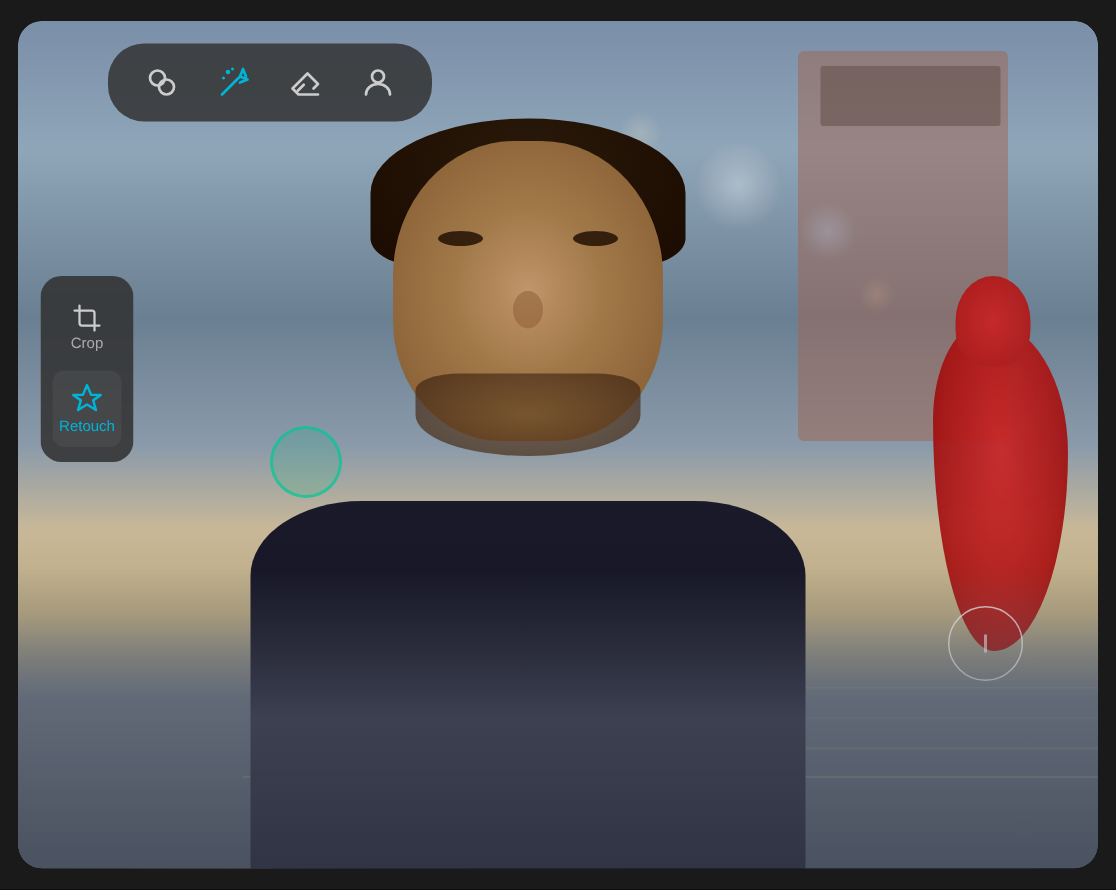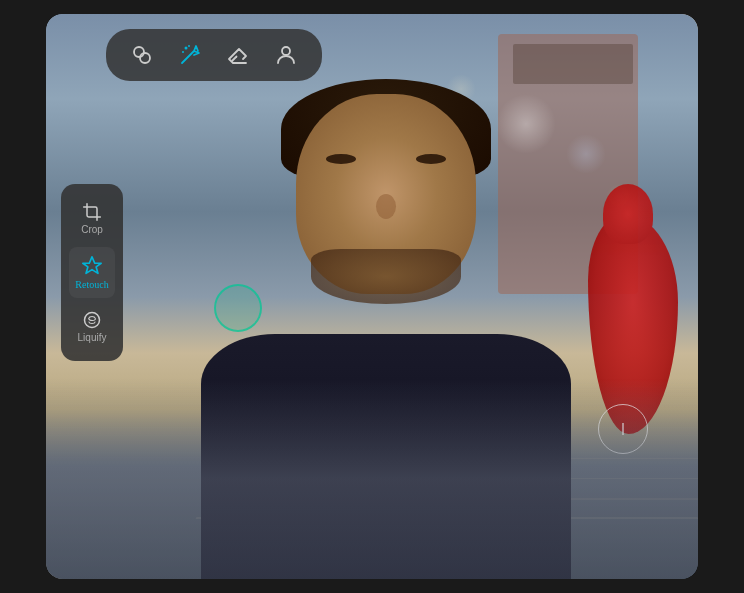--- a/index.html
+++ b/index.html
@@ -8,21 +8,21 @@
       width: 744px;
       height: 593px;
       background: #1a1a1a;
       display: flex;
       align-items: center;
       justify-content: center;
       font-family: -apple-system, BlinkMacSystemFont, 'Segoe UI', sans-serif;
     }
 
     .app-container {
-      width: 652px;
+      width: 720px;
       height: 565px;
       background: #000000;
       border-radius: 16px;
       overflow: hidden;
       position: relative;
     }
 
     
     .photo-bg {
       position: absolute;
@@ -226,21 +226,20 @@
       flex-direction: column;
       align-items: center;
       padding: 8px 4px;
       border-radius: 8px;
       cursor: pointer;
       gap: 3px;
     }
 
     .sidebar-item.active {
       background: rgba(255,255,255,0.05);
-      font-family: Liberation Serif, serif;
     }
 
     .sidebar-item .s-icon {
       font-size: 18px;
       color: #cccccc;
       line-height: 1;
     }
 
     .sidebar-item.active .s-icon {
       color: #00b4d8;
@@ -359,27 +358,17 @@
 
     <div class="sidebar-item active">
       <span class="s-icon">
         <svg width="22" height="22" viewBox="0 0 24 24" fill="none">
           <path d="M12 2L9 9H2l5.5 4-2 7L12 16l6.5 4-2-7L22 9h-7z" stroke="#00b4d8" stroke-width="1.8" stroke-linejoin="round" fill="none"></path>
         </svg>
       </span>
       <span class="s-label" style="color:#00b4d8;">Retouch</span>
     </div>
 
-    <div class="sidebar-item">
-      <span class="s-icon">
-        <svg width="20" height="20" viewBox="0 0 24 24" fill="none">
-          <circle cx="12" cy="12" r="9" stroke="#cccccc" stroke-width="1.8"></circle>
-          <path d="M8 10c1-3 7-3 8 0s-7 4-8 0z" stroke="#cccccc" stroke-width="1.3"></path>
-          <path d="M8 14c1 3 7 3 8 0" stroke="#cccccc" stroke-width="1.3"></path>
-        </svg>
-      </span>
-      <span class="s-label">Liquify</span>
-    </div>
 
 
   </div>
 
 </div>
 
 </body></html>

